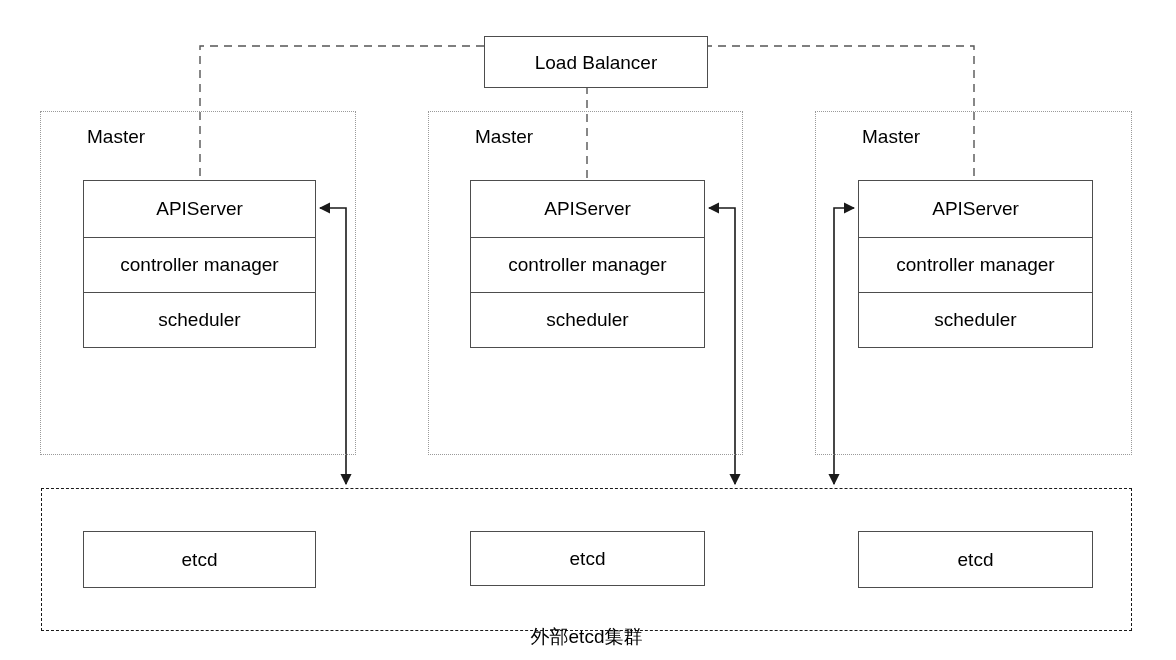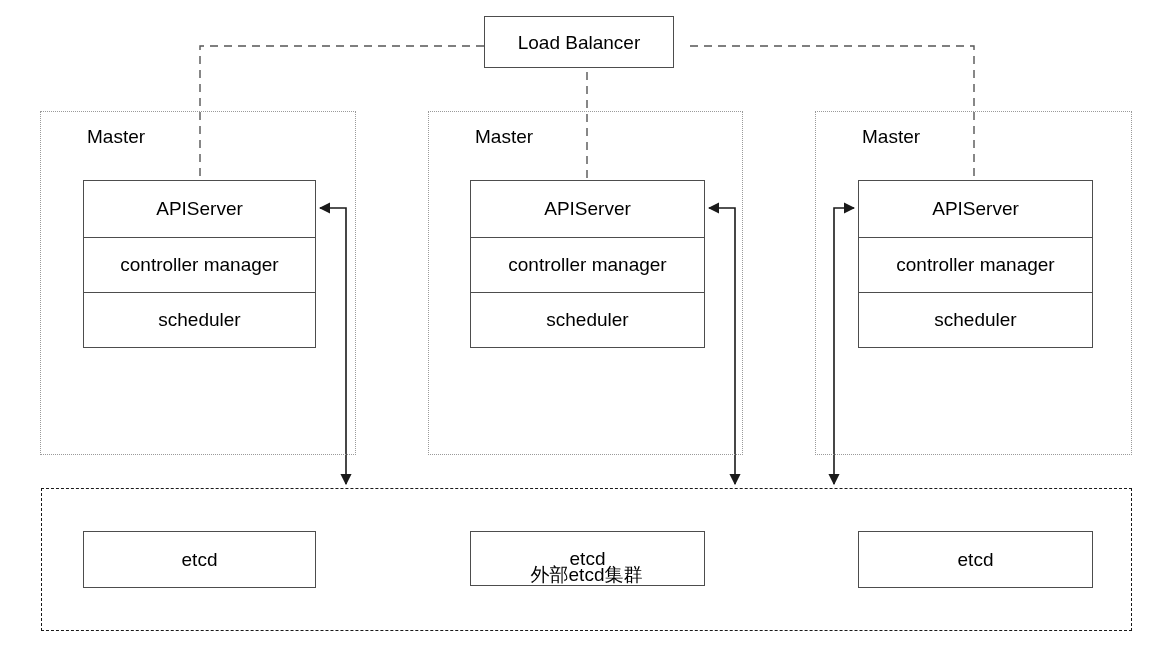--- a/index.html
+++ b/index.html
@@ -116,21 +116,21 @@
 
     <path d="M 690 46 L 974 46 L 974 180" fill="none" stroke="#555555" stroke-width="1.4" stroke-dasharray="8 6"></path>
 
     <path d="M 320 208 L 346 208 L 346 484" fill="none" stroke="#1a1a1a" stroke-width="1.6" marker-start="url(#arrowEnd)" marker-end="url(#arrowEnd)"></path>
 
     <path d="M 709 208 L 735 208 L 735 484" fill="none" stroke="#1a1a1a" stroke-width="1.6" marker-start="url(#arrowEnd)" marker-end="url(#arrowEnd)"></path>
 
     <path d="M 854 208 L 834 208 L 834 484" fill="none" stroke="#1a1a1a" stroke-width="1.6" marker-start="url(#arrowEnd)" marker-end="url(#arrowEnd)"></path>
   </svg>
 
-  <div class="node" style="left:484px; top:16px; width:190px; height:52px;">
+  <div class="node" style="left:484px; top:36px; width:224px; height:52px;">
     <span>Load Balancer</span>
   </div>
 
   <div class="group-master" style="left:40px; top:111px; width:316px; height:344px;">
     <span class="group-master-label">Master</span>
   </div>
   <div class="master-stack" style="left:83px; top:180px; width:233px; height:168px;">
     <div class="row" style="height:57px;">
       <span>APIServer</span>
     </div>
@@ -177,15 +177,15 @@
   <div class="node" style="left:83px; top:531px; width:233px; height:57px;">
     <span>etcd</span>
   </div>
   <div class="node" style="left:470px; top:531px; width:235px; height:55px;">
     <span>etcd</span>
   </div>
   <div class="node" style="left:858px; top:531px; width:235px; height:57px;">
     <span>etcd</span>
   </div>
 
-  <div class="group-etcd-label" style="left:41px; top:562px; width:1091px;">外部etcd集群</div>
+  <div class="group-etcd-label" style="left:41px; top:624px; width:1091px;">外部etcd集群</div>
 
 </div>
 
 </body></html>

